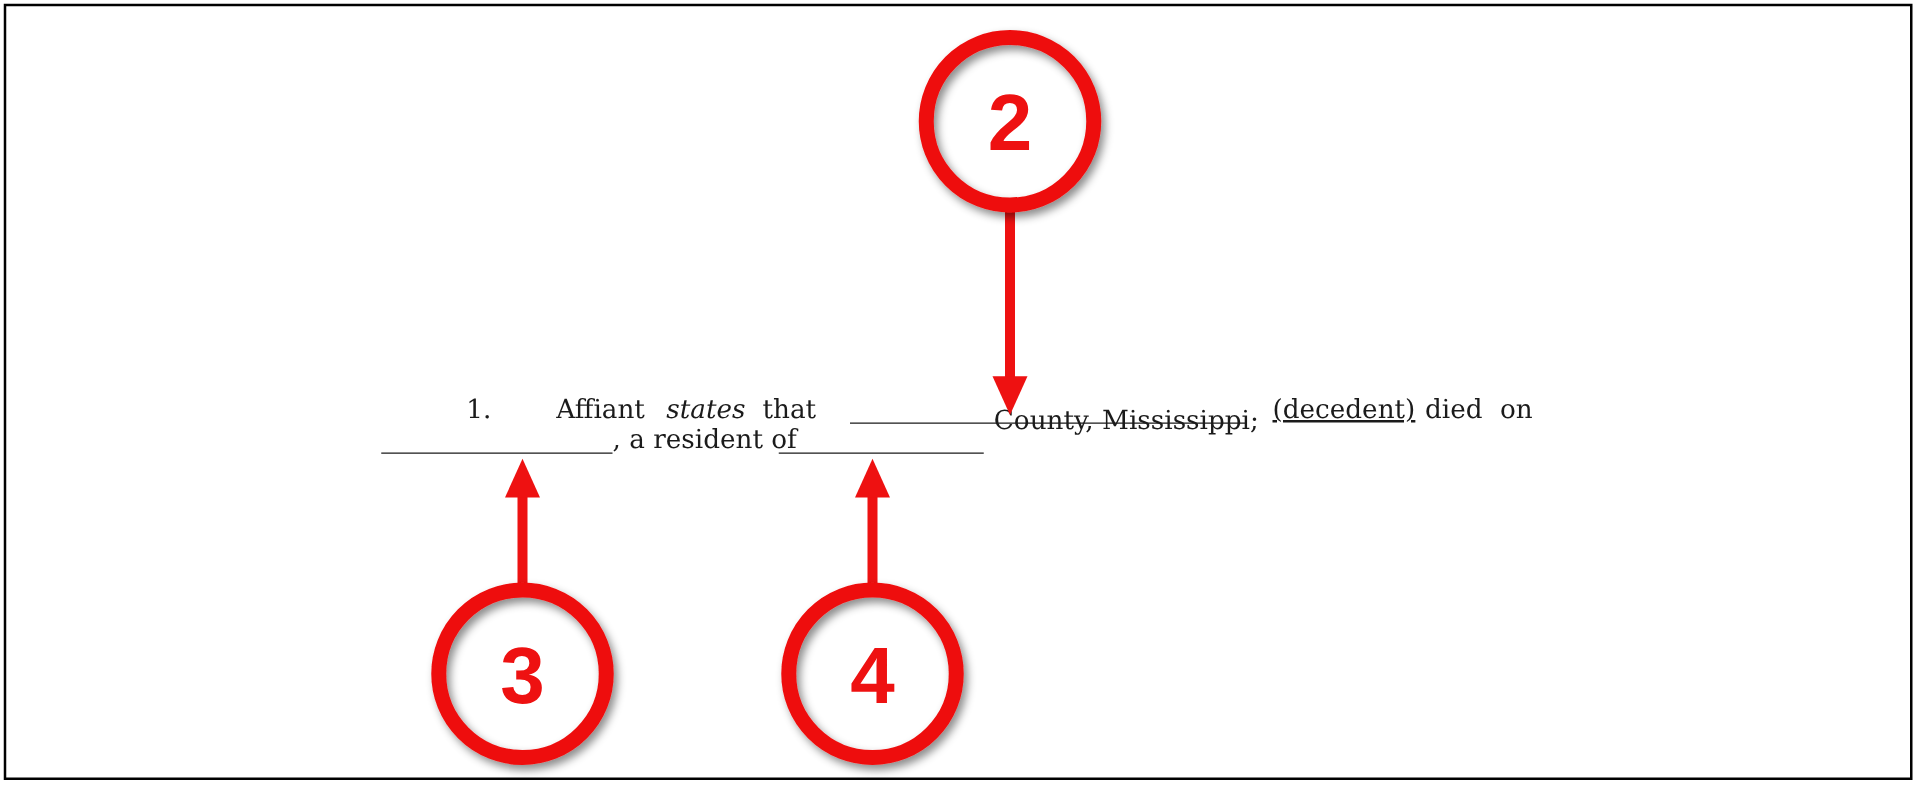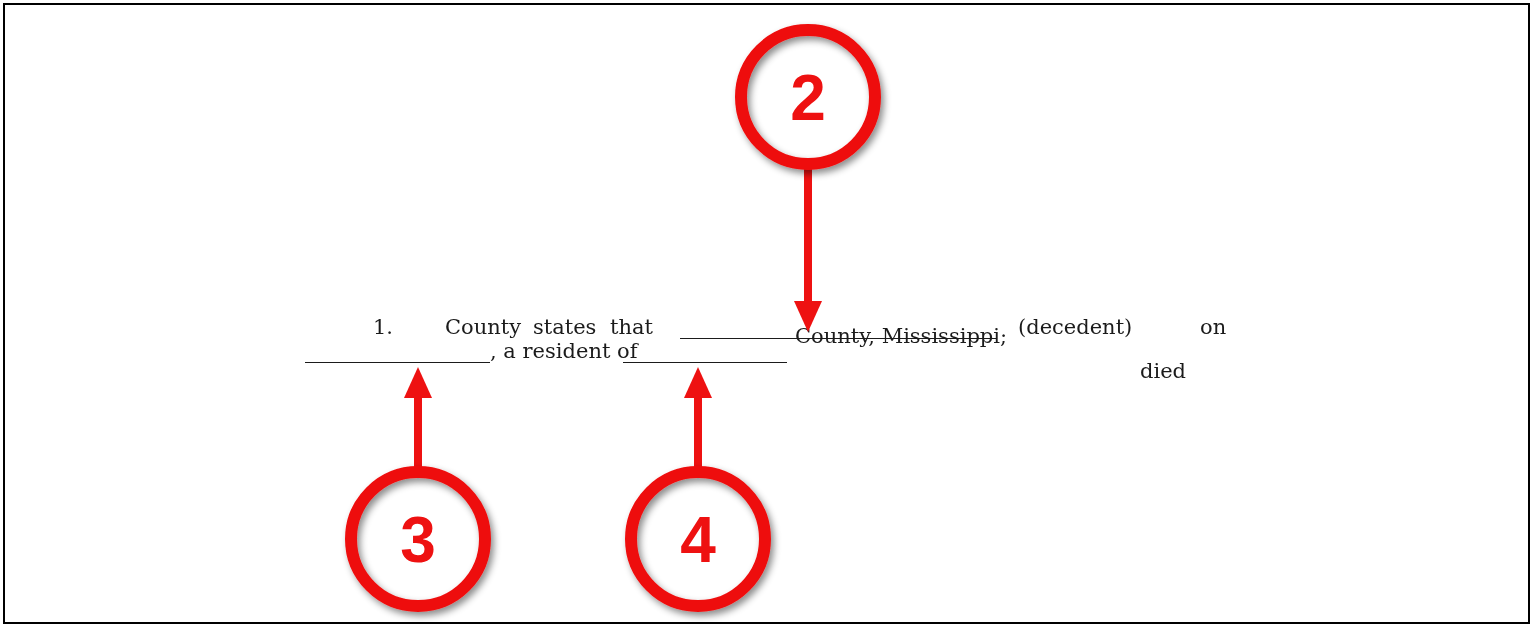--- a/index.html
+++ b/index.html
@@ -24,24 +24,24 @@
   .tok {
     position: absolute;
     font-size: 21px;
     color: #1b1b1b;
     white-space: pre;
     line-height: 1;
   }
   
   .t-num       { left: 373px;  top: 317px; }
   .t-affiant   { left: 445px;  top: 317px; }
-  .t-states    { left: 533px;  top: 317px; }
+  .t-states    { left: 533px;  top: 317px; font-style: italic; }
   .t-that      { left: 610px;  top: 317px; }
-  .t-decedent  { left: 1018px; top: 317px; }
-  .t-died      { left: 1140px; top: 317px; margin-top: 44px; }
+  .t-decedent  { left: 1018px; top: 317px; text-decoration: underline; }
+  .t-died      { left: 1140px; top: 317px; }
   .t-on        { left: 1200px; top: 317px; text-align: right; }
   
   .t-resident  { left: 490px;  top: 341px; }
   .t-county    { left: 795px;  top: 326px; }
 
   .blank {
     position: absolute;
     height: 0;
     border-bottom: 1.5px solid #1b1b1b;
   }
@@ -62,21 +62,21 @@
   }
 </style>
 </head>
 <body>
 
 <div class="frame"></div>
 
 <div class="doc">
 
   <span class="tok t-num">1.</span>
-  <span class="tok t-affiant">County</span>
+  <span class="tok t-affiant">Affiant</span>
   <span class="tok t-states">states</span>
   <span class="tok t-that">that</span>
   <div class="blank blank-name"></div>
   <span class="tok t-decedent">(decedent)</span>
   <span class="tok t-died">died</span>
   <span class="tok t-on">on</span>
 
   <div class="blank blank-date"></div>
   <span class="tok t-resident">, a resident of</span>
   <div class="blank blank-county"></div>

